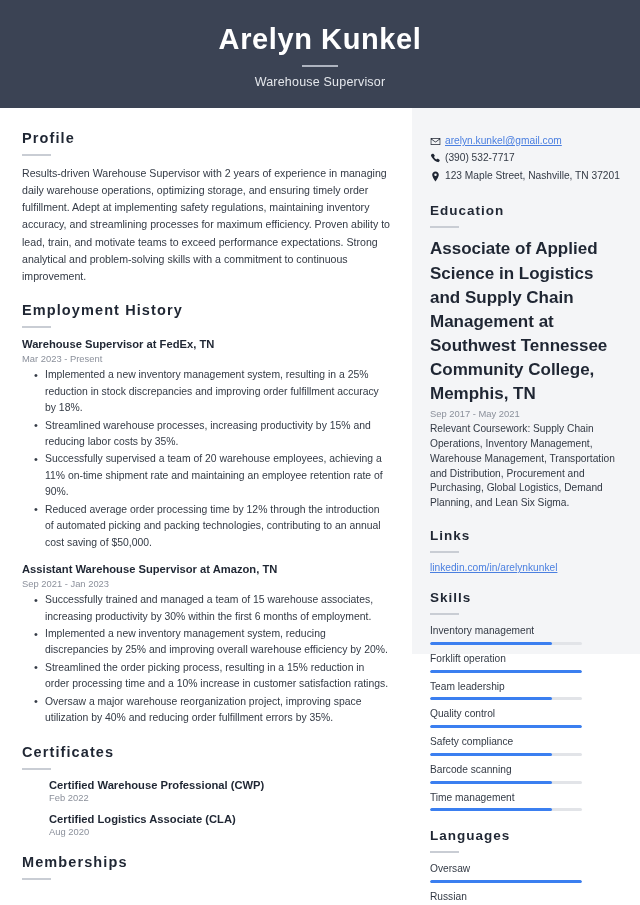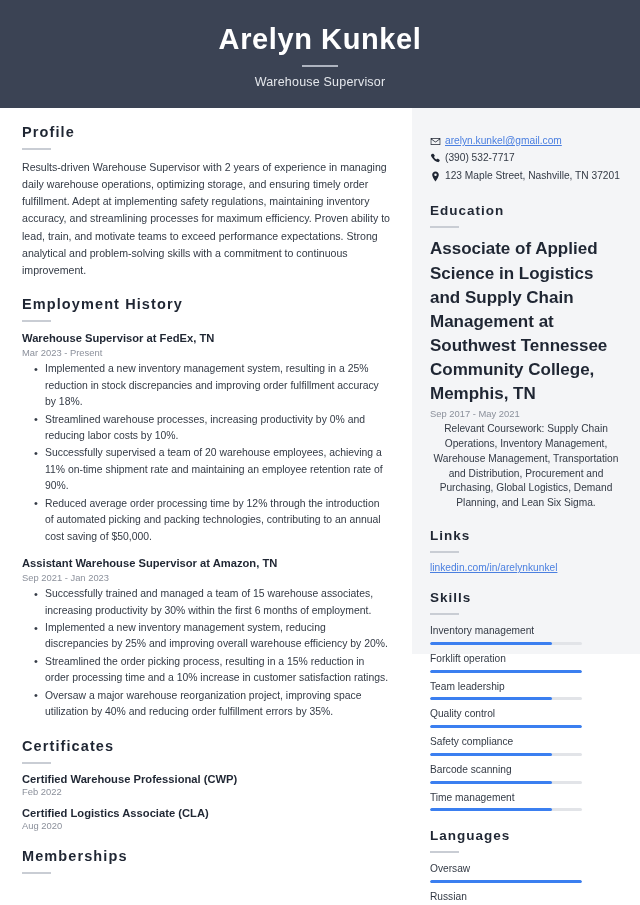--- a/index.html
+++ b/index.html
@@ -52,21 +52,21 @@
   
   .body {
     display: flex;
     flex: 1 1 auto;
     min-height: 0;
   }
   .col-main {
     width: 412px;
     flex: 0 0 412px;
     background: #ffffff;
-    padding: 16px 22px 0 22px;
+    padding: 22px 22px 0 22px;
   }
   .col-side {
     width: 228px;
     flex: 0 0 228px;
     background: #f4f5f7;
     padding: 26px 18px 0 18px;
   }
 
   
   .sec { margin-bottom: 17px; }
@@ -120,21 +120,21 @@
     margin-bottom: 1px;
   }
   ul.bullets li::before {
     content: "\2022";
     position: absolute;
     left: -11px;
     top: -0.5px;
     color: #333a45;
     font-size: 11px;
   }
-  .cert { margin-bottom: 10px; }
+  .cert { margin-bottom: 10px; margin-left: 27px; }
   .cert-title {
     color: #1f2633;
     font-size: 11.2px;
     font-weight: bold;
   }
   .cert-date {
     color: #8b909b;
     font-size: 9.4px;
     margin-top: 1px;
   }
@@ -173,21 +173,20 @@
   }
   .edu-date {
     color: #8b909b;
     font-size: 9.4px;
     margin: 2px 0 3px 0;
   }
   .edu-desc {
     color: #333a45;
     font-size: 10.2px;
     line-height: 1.45;
-    text-align: center;
   }
 
   .side-link {
     color: #4a7fe0;
     font-size: 10.2px;
     text-decoration: underline;
     display: block;
   }
 
   .skill-row { margin-bottom: 7px; }
@@ -236,21 +235,21 @@
 
       <div class="sec">
         <div class="sec-title">Employment History</div>
         <div class="sec-rule"></div>
 
         <div class="job">
           <div class="job-title">Warehouse Supervisor at FedEx, TN</div>
           <div class="job-date">Mar 2023 - Present</div>
           <ul class="bullets">
             <li>Implemented a new inventory management system, resulting in a 25% reduction in stock discrepancies and improving order fulfillment accuracy by 18%.</li>
-            <li>Streamlined warehouse processes, increasing productivity by 0% and reducing labor costs by 10%.</li>
+            <li>Streamlined warehouse processes, increasing productivity by 15% and reducing labor costs by 35%.</li>
             <li>Successfully supervised a team of 20 warehouse employees, achieving a 11% on-time shipment rate and maintaining an employee retention rate of 90%.</li>
             <li>Reduced average order processing time by 12% through the introduction of automated picking and packing technologies, contributing to an annual cost saving of $50,000.</li>
           </ul>
         </div>
 
         <div class="job">
           <div class="job-title">Assistant Warehouse Supervisor at Amazon, TN</div>
           <div class="job-date">Sep 2021 - Jan 2023</div>
           <ul class="bullets">
             <li>Successfully trained and managed a team of 15 warehouse associates, increasing productivity by 30% within the first 6 months of employment.</li>

